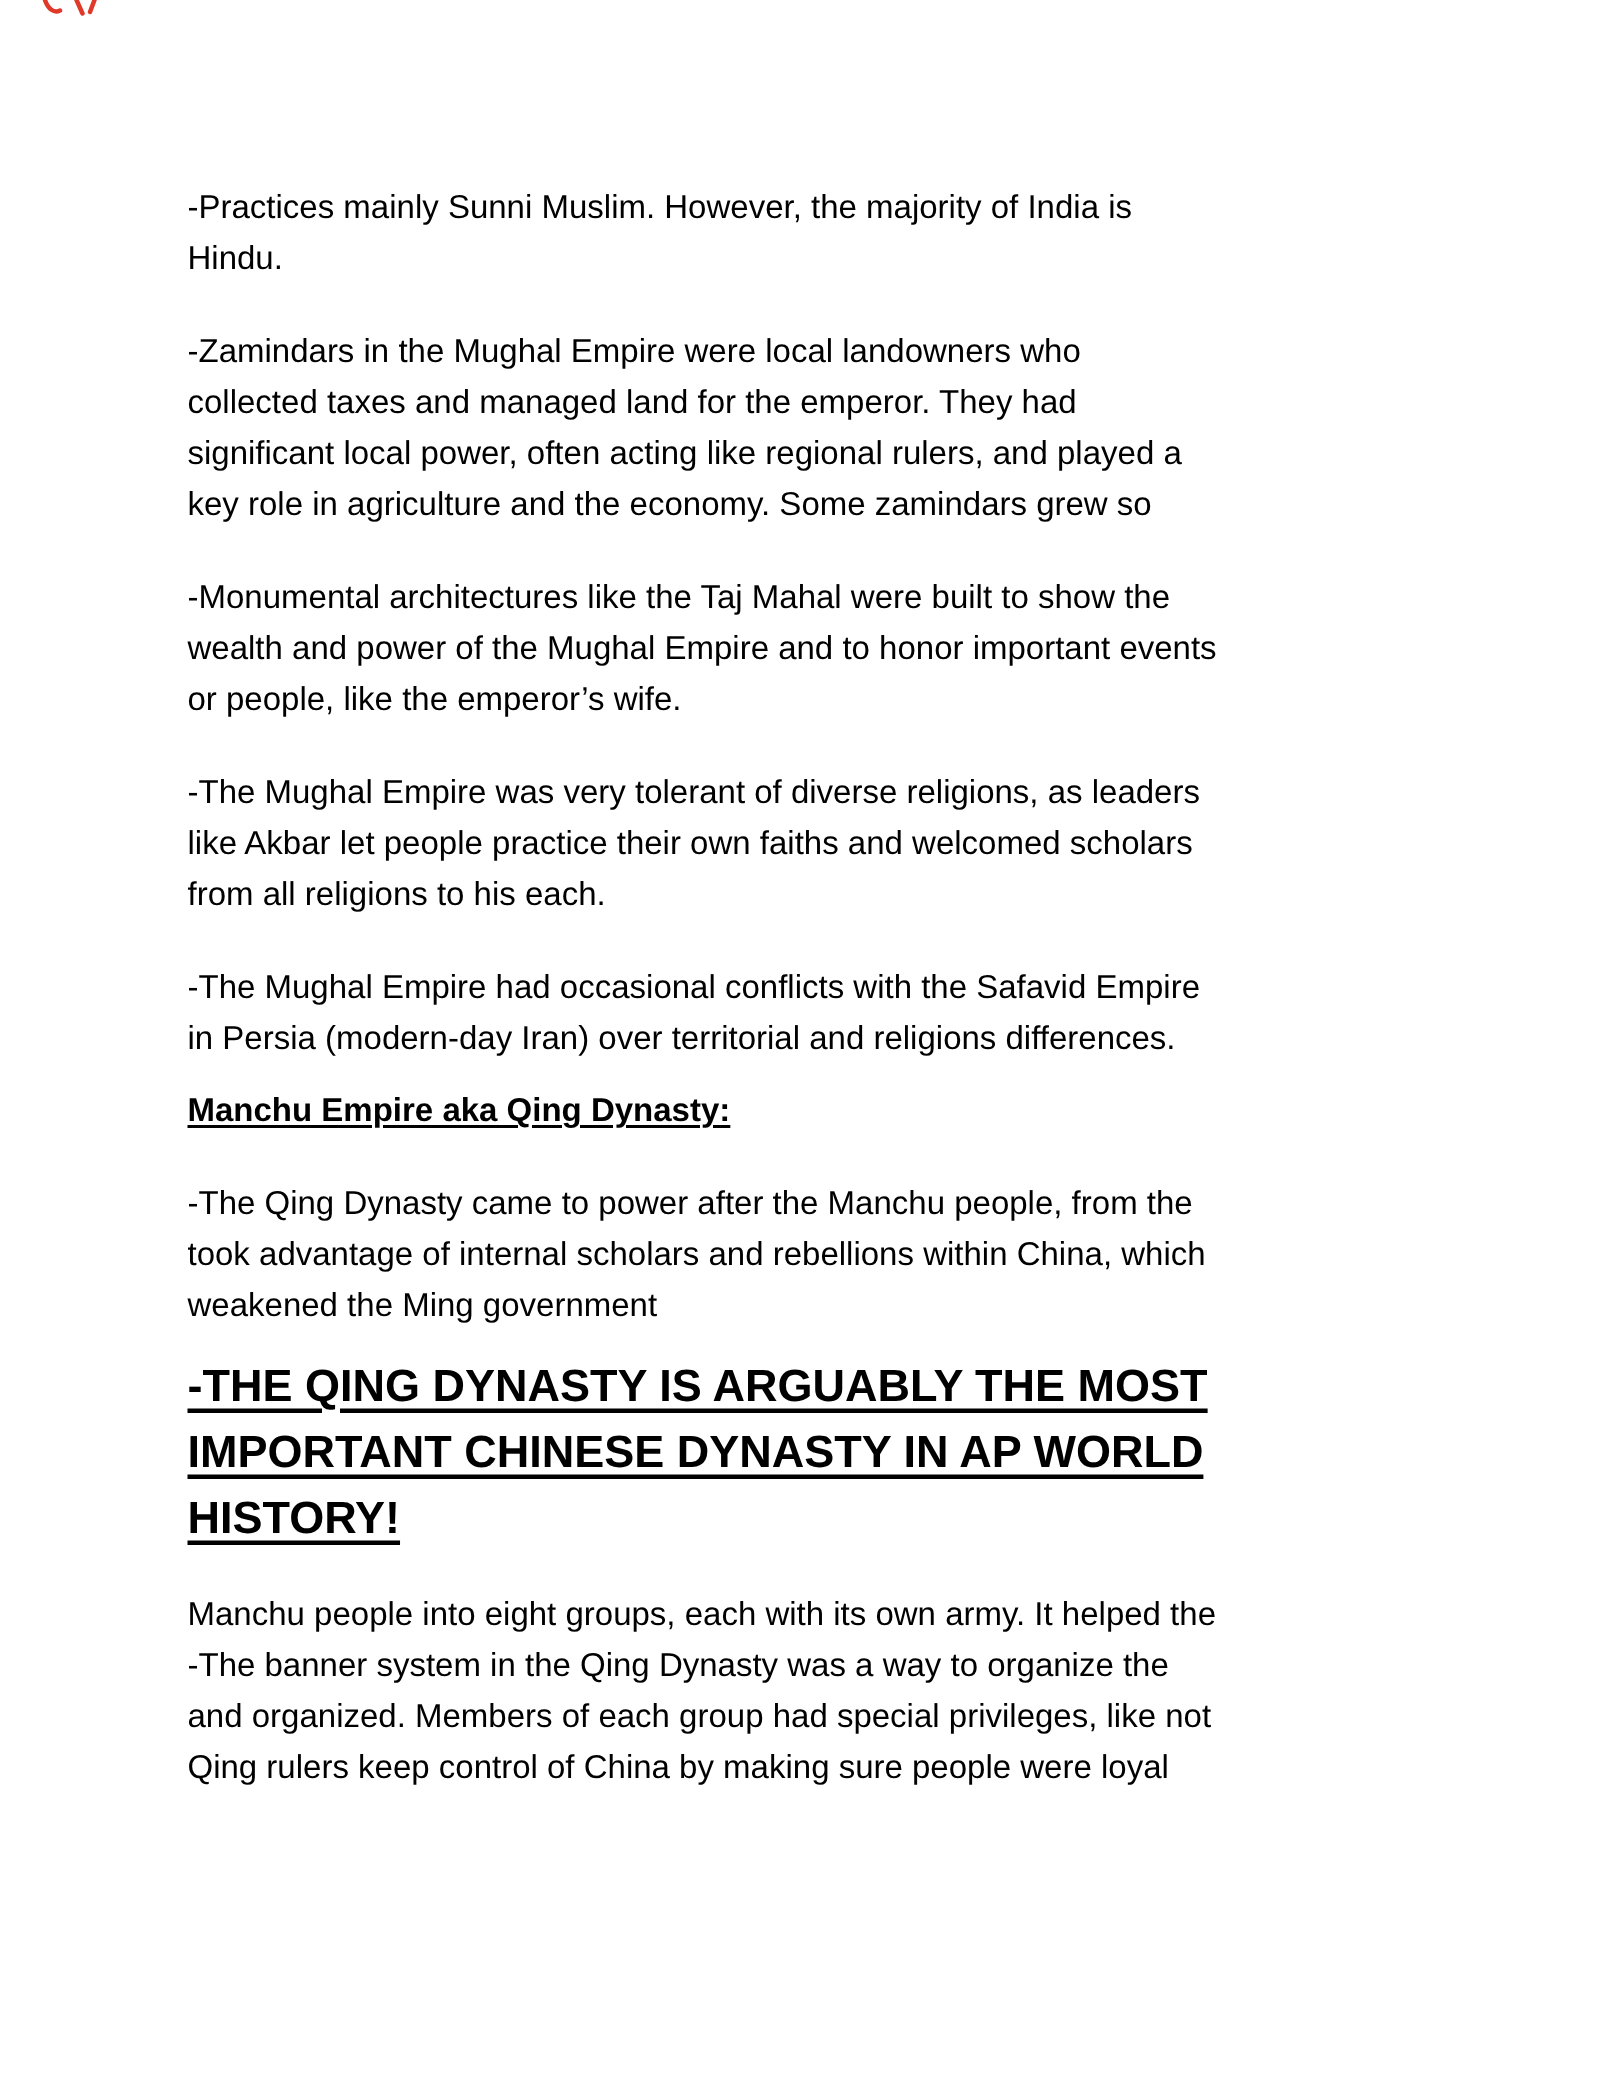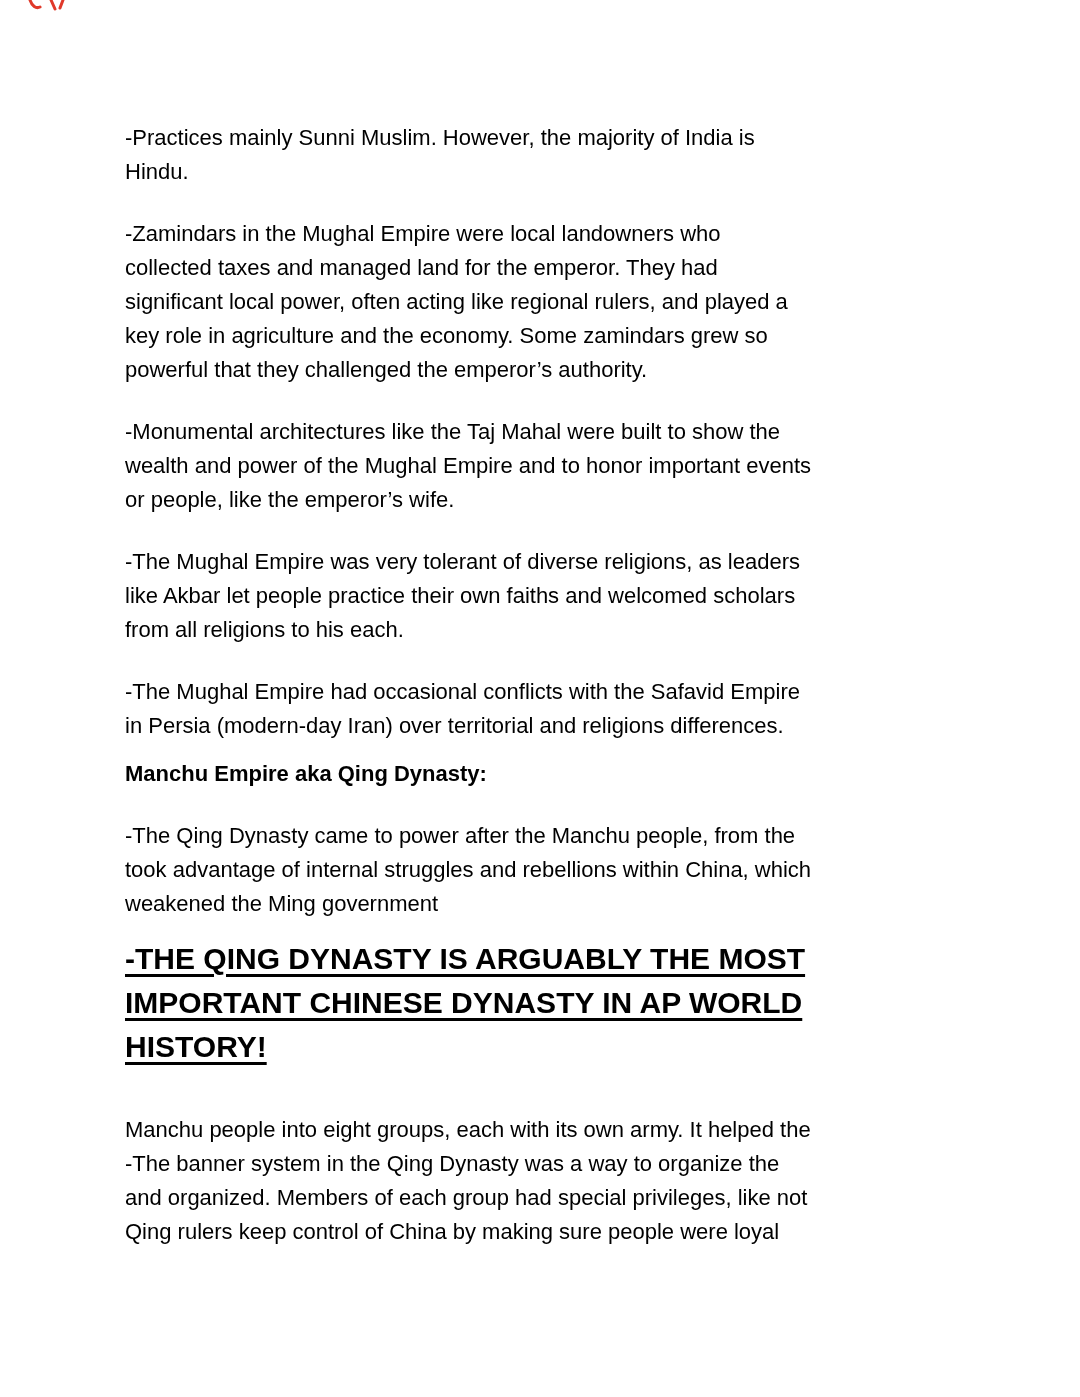--- a/index.html
+++ b/index.html
@@ -27,25 +27,26 @@
   .line {
     white-space: pre;
   }
   .paragraph {
     margin: 0 0 28px 0;
     font-weight: 400;
   }
   .section-heading {
     margin: -14px 0 28px 0;
     font-weight: 700;
+    text-decoration: underline;
     text-decoration-thickness: 2px;
     text-underline-offset: 3px;
   }
   .big-heading {
-    margin: -12px 0 44px 0;
+    margin: -12px 0 24px 0;
     font-weight: 700;
     font-size: 30px;
     line-height: 44px;
     text-decoration: underline;
     text-decoration-thickness: 3px;
     text-underline-offset: 5px;
   }
   .red-marks {
     position: absolute;
     left: 27px;
@@ -68,42 +69,41 @@
   <div class="doc-content">
       <div class="paragraph">
         <div class="line">-Practices mainly Sunni Muslim. However, the majority of India is</div>
         <div class="line">Hindu.</div>
       </div>
       <div class="paragraph">
         <div class="line">-Zamindars in the Mughal Empire were local landowners who</div>
         <div class="line">collected taxes and managed land for the emperor. They had</div>
         <div class="line">significant local power, often acting like regional rulers, and played a</div>
         <div class="line">key role in agriculture and the economy. Some zamindars grew so</div>
-        <div class="line">powerful that they challenged the emperor’s authority.</div>
       </div>
       <div class="paragraph">
         <div class="line">-Monumental architectures like the Taj Mahal were built to show the</div>
         <div class="line">wealth and power of the Mughal Empire and to honor important events</div>
         <div class="line">or people, like the emperor’s wife.</div>
       </div>
       <div class="paragraph">
         <div class="line">-The Mughal Empire was very tolerant of diverse religions, as leaders</div>
         <div class="line">like Akbar let people practice their own faiths and welcomed scholars</div>
         <div class="line">from all religions to his each.</div>
       </div>
       <div class="paragraph">
         <div class="line">-The Mughal Empire had occasional conflicts with the Safavid Empire</div>
         <div class="line">in Persia (modern-day Iran) over territorial and religions differences.</div>
       </div>
       <div class="section-heading">
         <div class="line">Manchu Empire aka Qing Dynasty:</div>
       </div>
       <div class="paragraph">
         <div class="line">-The Qing Dynasty came to power after the Manchu people, from the</div>
-        <div class="line">took advantage of internal struggles and rebellions within China, which</div>
+        <div class="line">took advantage of internal scholars and rebellions within China, which</div>
         <div class="line">weakened the Ming government</div>
       </div>
       <div class="big-heading">
         <div class="line">-THE QING DYNASTY IS ARGUABLY THE MOST</div>
         <div class="line">IMPORTANT CHINESE DYNASTY IN AP WORLD</div>
         <div class="line">HISTORY!</div>
       </div>
       <div class="paragraph">
         <div class="line">Manchu people into eight groups, each with its own army. It helped the</div>
         <div class="line">-The banner system in the Qing Dynasty was a way to organize the</div>

